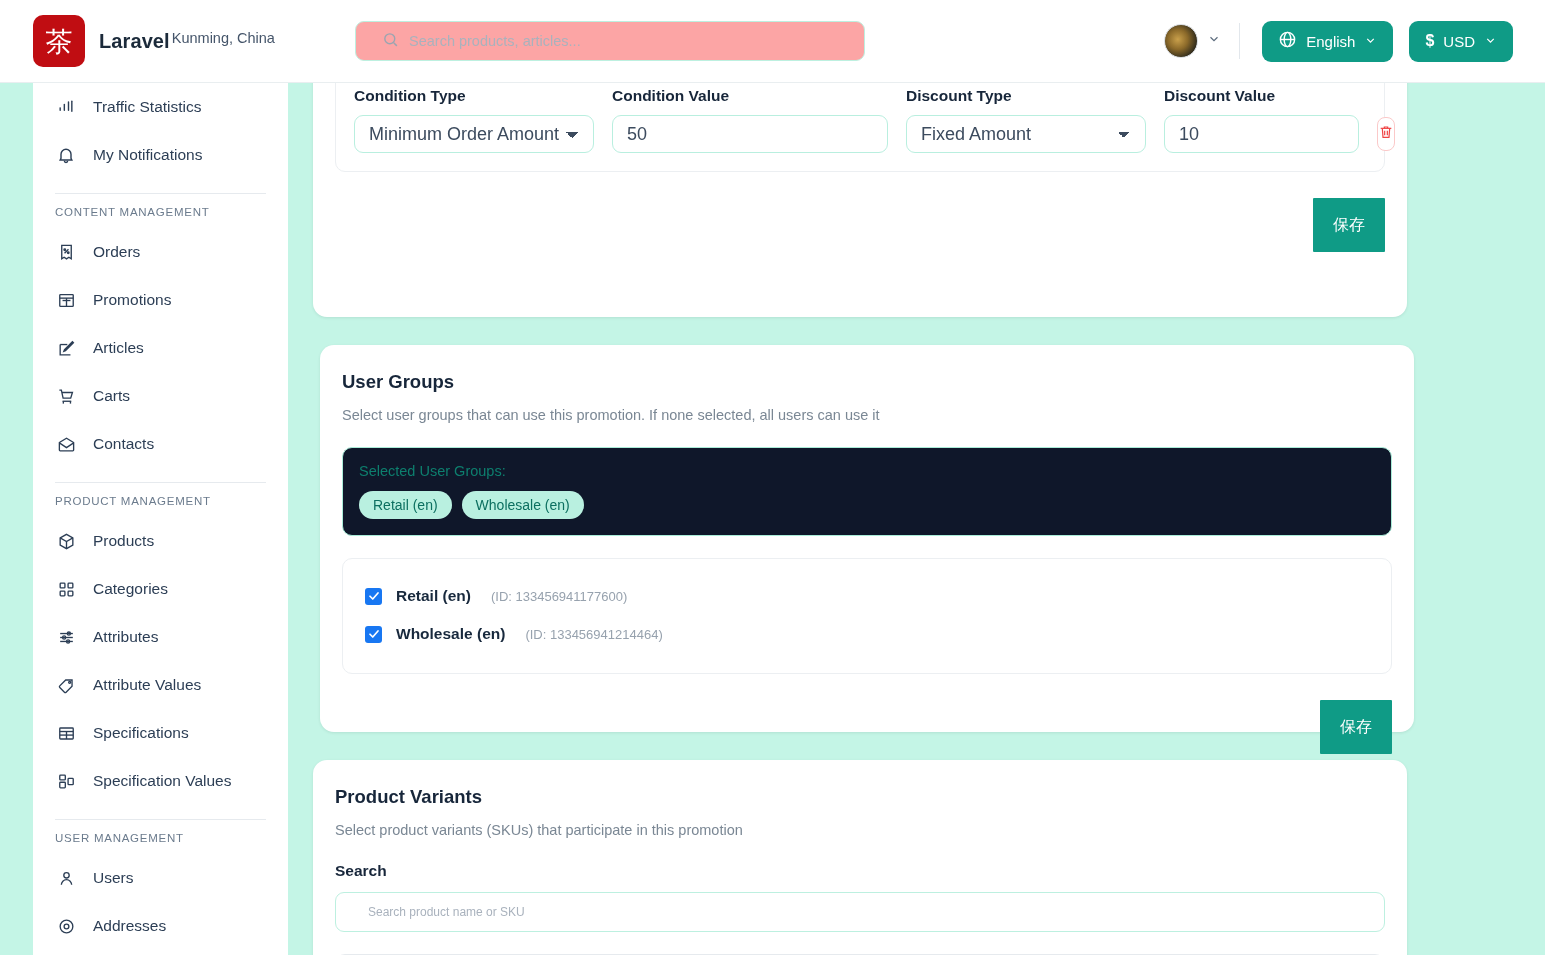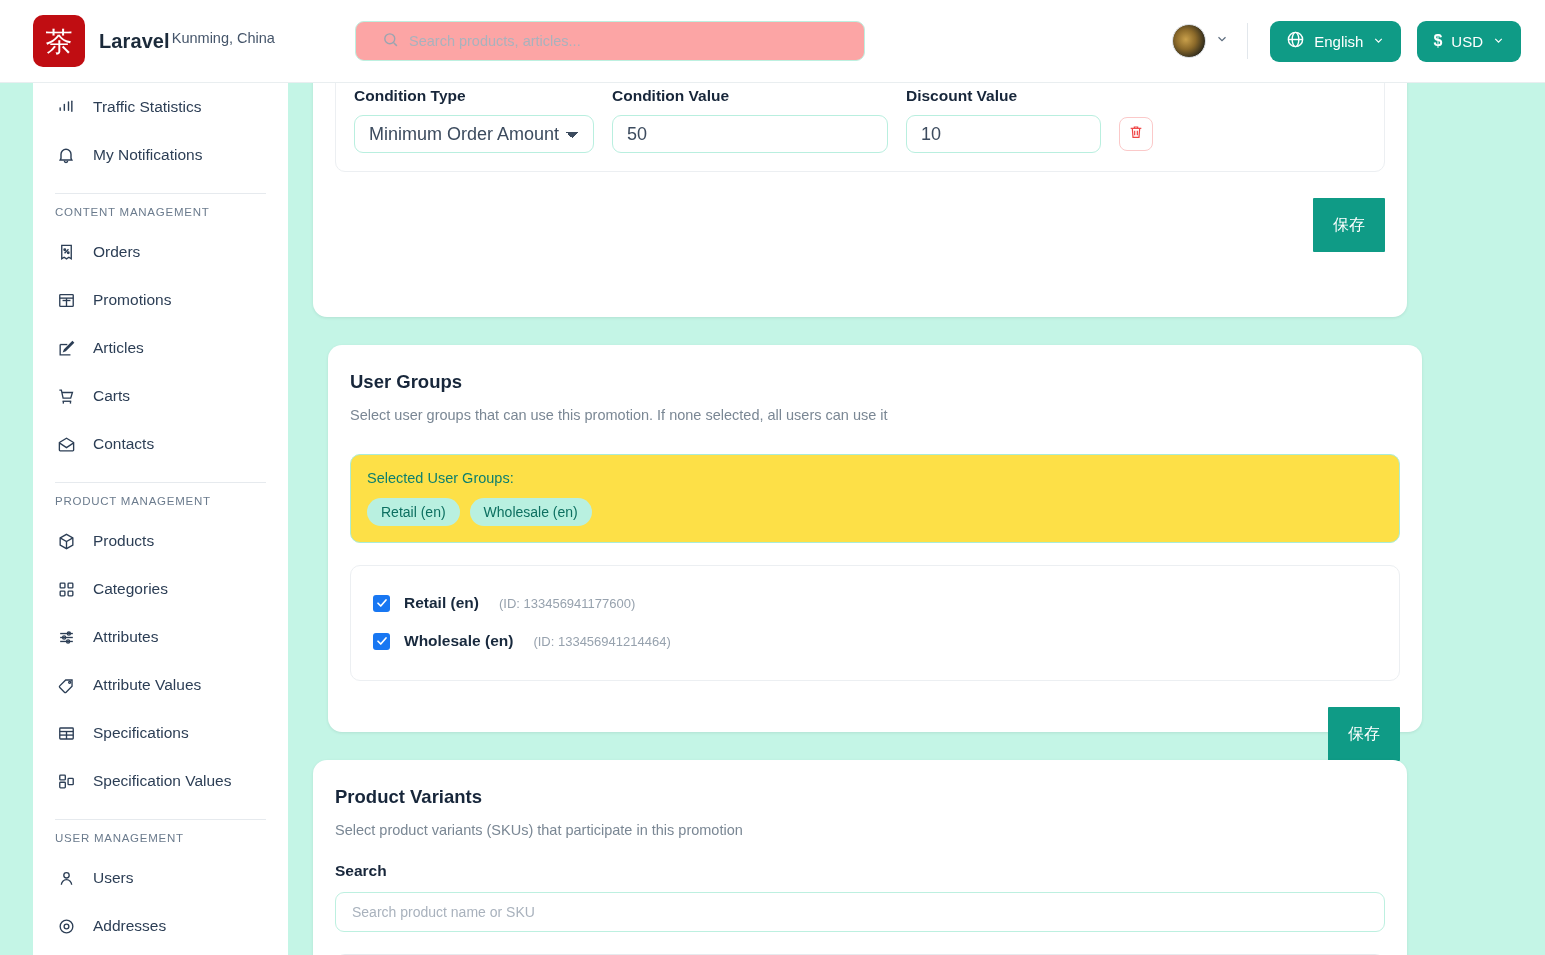--- a/index.html
+++ b/index.html
@@ -32,21 +32,21 @@
     width: 510px; height: 40px; border: 1.6px solid #bdf0e0; border-radius: 9px;
     background: #fca5a5; display: flex; align-items: center; gap: 10px; padding: 0 26px;
   }
   .search-box input {
     border: 0; outline: 0; font-size: 14.5px; color: #37475c; width: 100%;
     font-family: "Liberation Sans", sans-serif; background: transparent;
   }
   .search-box input::placeholder { color: #a9b2bd; }
 
   .header-right {
-    margin-left: auto; display: flex; align-items: center; gap: 0; padding-right: 24px;
+    margin-left: auto; display: flex; align-items: center; gap: 0; padding-right: 32px;
   }
   .avatar-group { display: flex; align-items: center; gap: 9px; }
   .avatar {
     width: 34px; height: 34px; border-radius: 50%;
     background: radial-gradient(circle at 40% 45%, #c9a04b 0%, #8c6a2a 38%, #2e2a1c 75%, #151310 100%);
     border: 1px solid #d9dde2;
   }
   .hdr-divider { width: 1px; height: 36px; background: #e2e7ec; margin: 0 22px 0 18px; }
   .pill {
     height: 41px; border-radius: 9px; background: #0f9b86; color: #fff;
@@ -113,23 +113,23 @@
     justify-content: center; cursor: pointer; margin-bottom: 2px;
   }
   .save-row { display: flex; justify-content: flex-end; margin-top: 26px; }
   .btn-save {
     background: #0f9b86; color: #fff; border: 0; border-radius: 1px;
     height: 54px; padding: 0 20px; font-size: 16px; cursor: pointer;
     font-family: "DejaVu Sans", sans-serif;
   }
 
   
-  .card2 { position: absolute; top: 345px; left: 328px; width: 1094px; height: 387px; }
+  .card2 { position: absolute; top: 345px; left: 320px; width: 1094px; height: 387px; }
   .selected-box {
-    margin-top: 31px; background: #fde047; border: 1px solid #a9ecd8;
+    margin-top: 24px; background: #0f172a; border: 1px solid #a9ecd8;
     border-radius: 10px; padding: 15px 16px 16px 16px;
   }
   .selected-title { font-size: 14.5px; color: #0d7f6e; font-weight: 500; }
   .chips { display: flex; gap: 10px; margin-top: 12px; }
   .chip {
     background: #b9f0e0; color: #0c6f60; font-size: 14px;
     border-radius: 16px; padding: 6px 14px;
   }
   .group-list {
     margin-top: 22px; border: 1px solid #eceff2; border-radius: 10px;
@@ -145,21 +145,21 @@
   .group-id { font-size: 13px; color: #97a2ae; margin-left: 6px; }
 
   
   .card3 {
     position: absolute; top: 760px; left: 313px; width: 1094px; height: 240px;
     border-radius: 14px 14px 0 0;
   }
   .sub-label { font-size: 15.5px; font-weight: bold; color: #17263a; margin-top: 24px; }
   .search-sku {
     margin-top: 12px; width: 100%; height: 40px; border: 1.6px solid #bdf0e0;
-    border-radius: 9px; padding: 0 16px; font-size: 14px; color: #37475c;
+    border-radius: 9px; padding: 0 32px; font-size: 12px; color: #37475c;
     outline: 0; font-family: "Liberation Sans", sans-serif; background: #fff;
   }
   .search-sku::placeholder { color: #a9b2bd; }
   .variant-stub {
     margin-top: 22px; height: 60px; border: 1px solid #e6eaee; border-radius: 10px;
   }
 </style>
 </head>
 <body>
 
@@ -419,20 +419,26 @@
         <select class="ctl w-sel1">
           <option>Minimum Order Amount</option>
         </select>
       </div>
 
       <div class="field">
         <span class="field-label">Condition Value</span>
         <input class="ctl w-in1" type="text" value="50" style="">
       </div>
 
+      <div class="field">
+        <span class="field-label">Discount Type</span>
+        <select class="ctl w-sel2">
+          <option>Fixed Amount</option>
+        </select>
+      </div>
 
       <div class="field">
         <span class="field-label">Discount Value</span>
         <input class="ctl w-in2" type="text" value="10" style="">
       </div>
 
       <div class="btn-trash">
         <span>
           <svg width="16" height="16" viewBox="0 0 24 24" fill="none" stroke="#ef4444" stroke-width="1.8">
             <path d="M4 6.5h16"></path>

